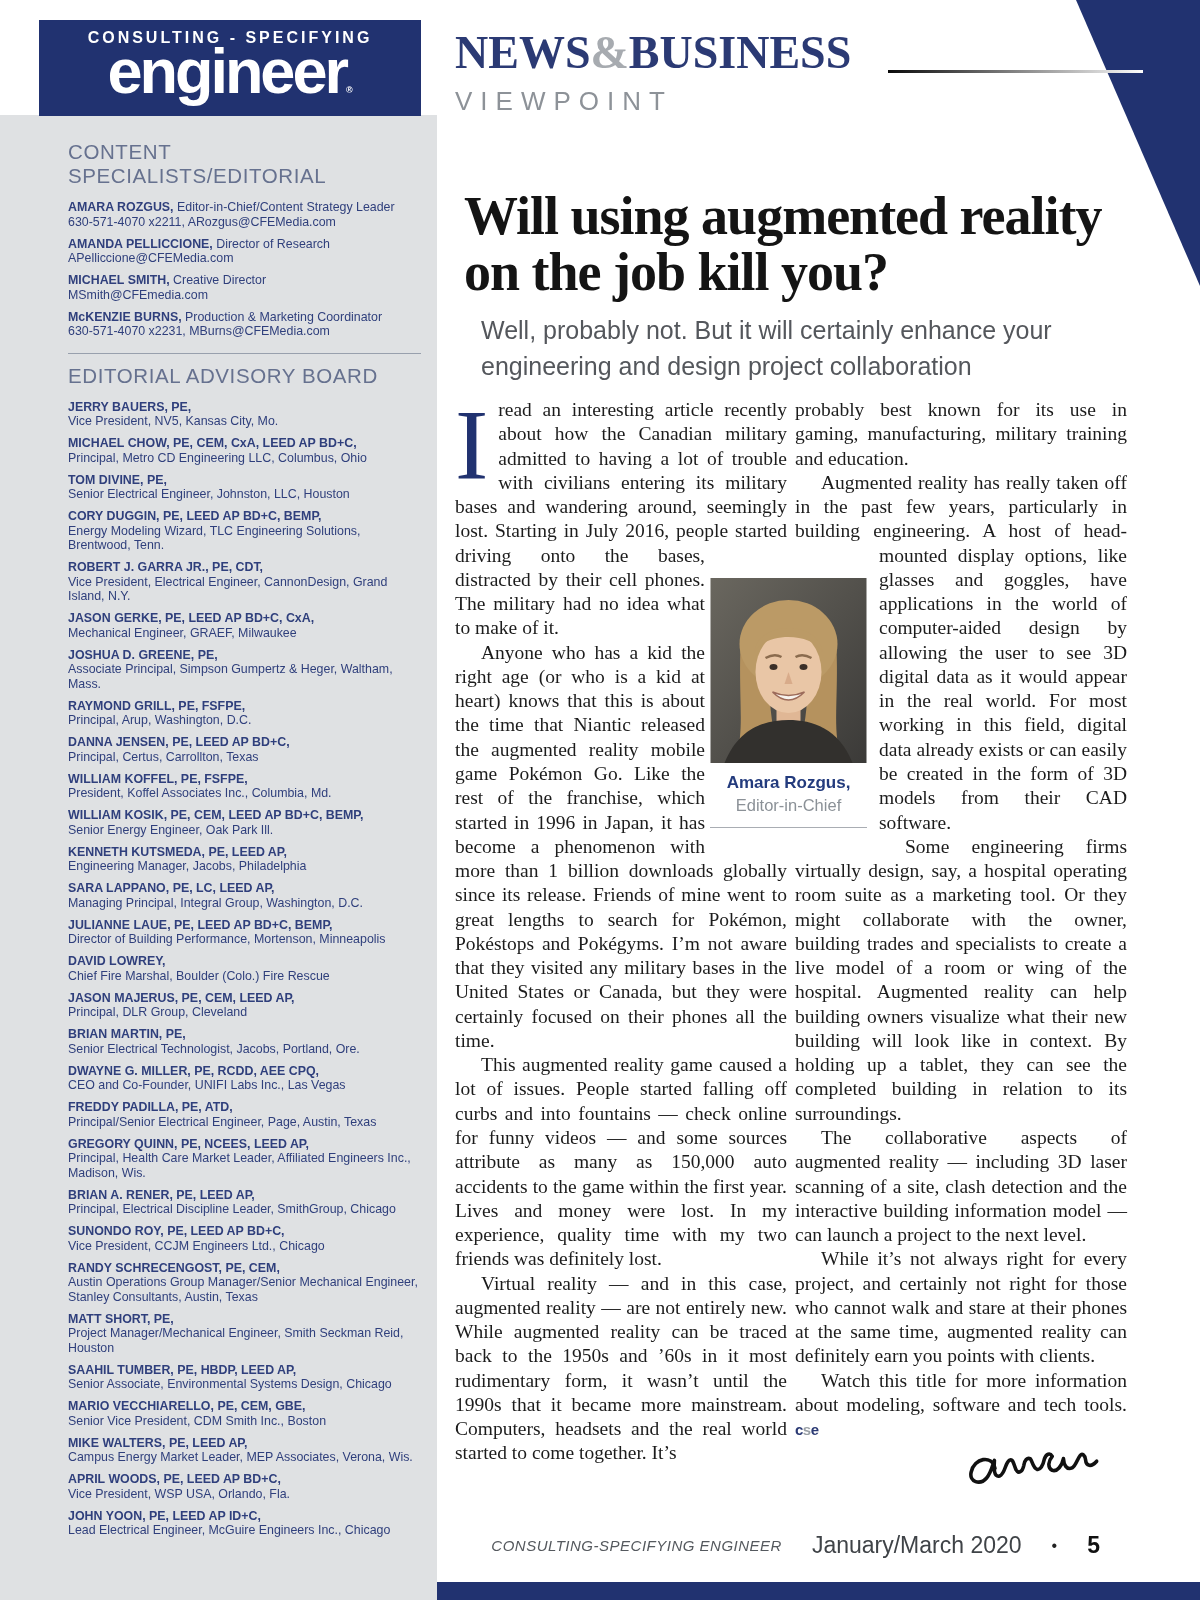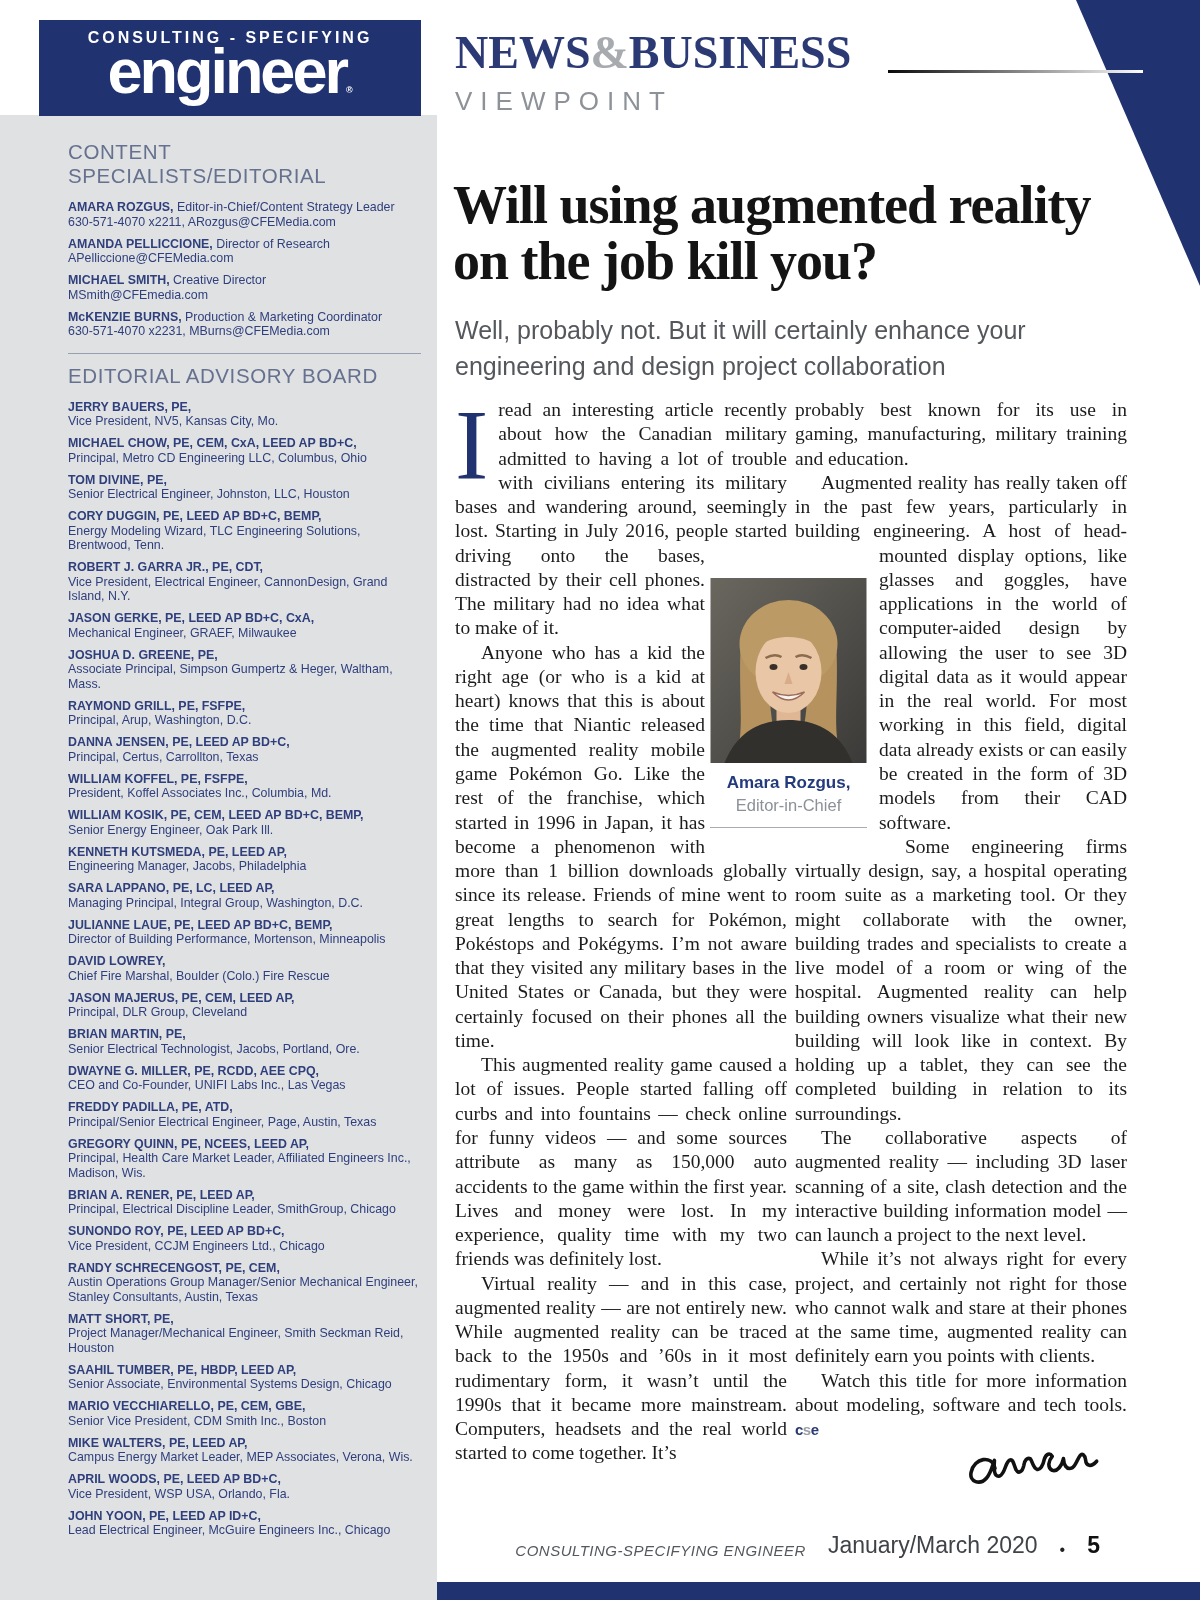--- a/index.html
+++ b/index.html
@@ -23,24 +23,24 @@
                    clip-path:polygon(0 0,100% 0,100% 100%);}
   .bottom-bar{position:absolute;left:437px;top:1582px;width:763px;height:18px;background:#213270;}
   
   .section-header{position:absolute;left:455px;top:30px;}
   .section-title{font-family:"Liberation Serif",serif;font-weight:bold;font-size:46px;color:#2b3a74;line-height:1;}
   .section-title .amp{color:#a7abb0;}
   .subsection{font-size:26px;color:#8d9298;letter-spacing:8px;margin-top:10px;}
   .rule-gradient{position:absolute;left:888px;top:70px;width:255px;height:3px;
                  background:linear-gradient(to right,#0a0a0a,#fdfdfd);}
   
-  .headline{position:absolute;left:453px;top:178px;width:680px;margin:0;
+  .headline{position:absolute;left:453px;top:178px;width:680px;margin:11px;
             font-family:"Liberation Serif",serif;font-weight:bold;font-size:54px;line-height:1.03;
             letter-spacing:-1px;color:#141414;}
-  .deck{position:absolute;left:455px;top:312px;width:645px;margin:0;
+  .deck{position:absolute;left:481px;top:312px;width:645px;margin:0;
         font-size:25px;line-height:1.45;color:#54575c;}
   
   .body{position:absolute;left:455px;top:398px;width:672px;display:flex;gap:8px;
         font-family:"Liberation Serif",serif;font-size:19.5px;line-height:1.245;color:#1c1c1c;
         text-align:justify;}
   .col{width:332px;}
   .col p{margin:0;text-indent:26px;}
   .col p.first,.col p.noindent{text-indent:0;}
   .dropcap{float:left;font-size:100px;line-height:82px;color:#213270;margin:6px 10px 0 0;font-weight:400;}
   .spacer-r{float:right;width:82px;height:446px;shape-outside:polygon(0 162px,100% 162px,100% 100%,0 100%);}
@@ -50,21 +50,21 @@
   .cse .s{color:#9aa0a6;}
   
   .photo-block{position:absolute;left:710px;top:578px;width:157px;margin:0;z-index:2;text-align:center;}
   .photo-block svg{display:block;width:157px;height:185px;}
   .cap-name{font-size:17px;font-weight:bold;color:#233b7d;margin-top:10px;}
   .cap-role{font-size:16.5px;color:#8b9197;margin-top:3px;}
   .cap-rule{border-top:1px solid #a9adb3;margin-top:12px;}
   
   .signature{position:absolute;left:958px;top:1426px;width:140px;height:55px;transform:rotate(-4deg);}
   .footer{position:absolute;left:455px;top:1532px;width:645px;display:flex;justify-content:flex-end;
-          align-items:flex-end;gap:22px;}
+          align-items:center;gap:30px;}
   .footer .pub{font-size:15px;font-style:italic;color:#55595e;letter-spacing:.5px;}
   .footer .issue{font-size:23px;color:#3f4347;}
   .footer .dot{font-size:16px;color:#222;}
   .footer .pageno{font-size:23px;font-weight:bold;color:#111;}
 </style>
 </head>
 <body>
 
 <div class="page">
 

